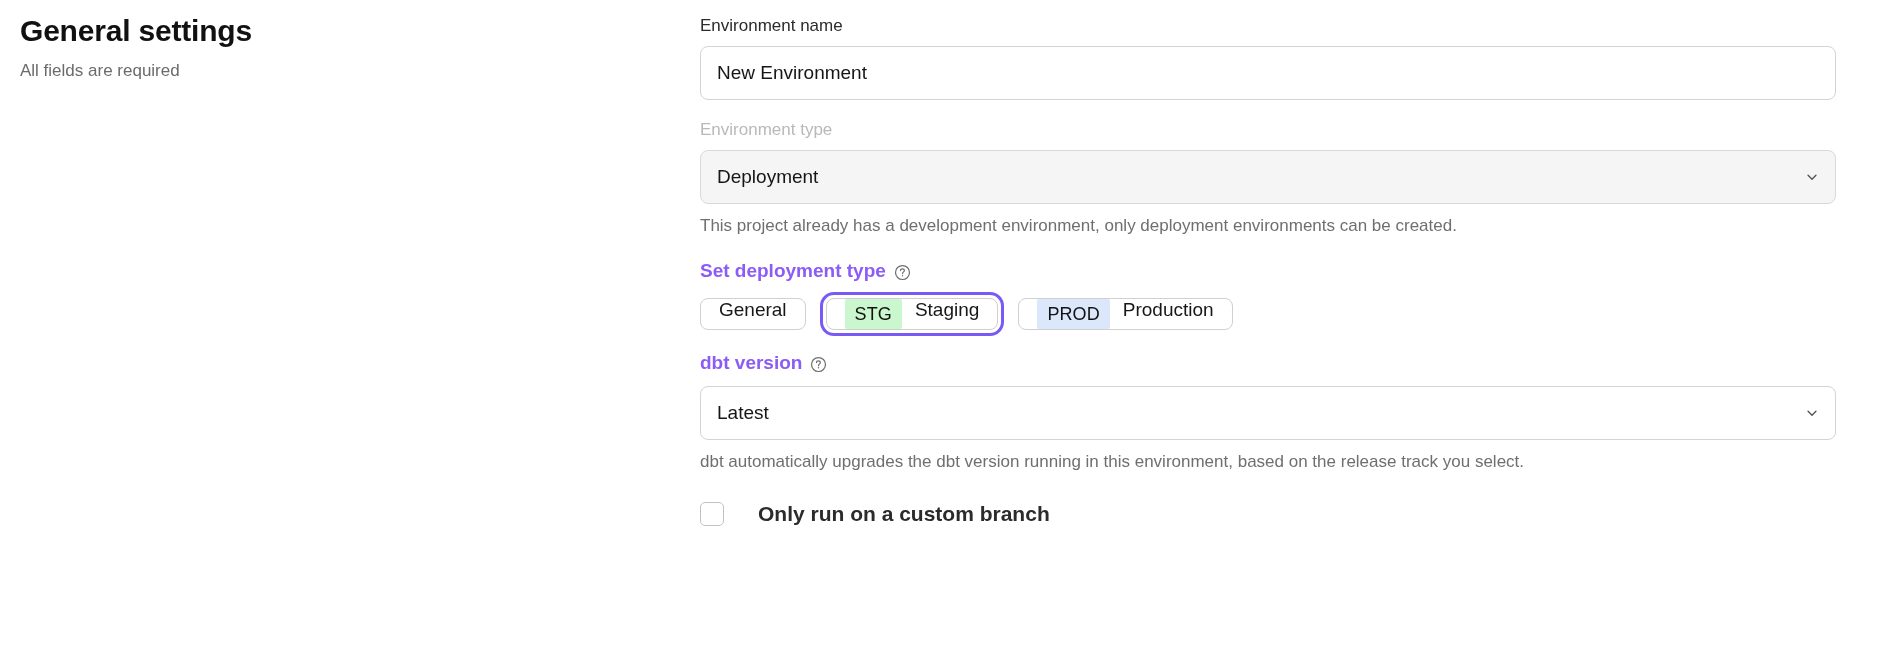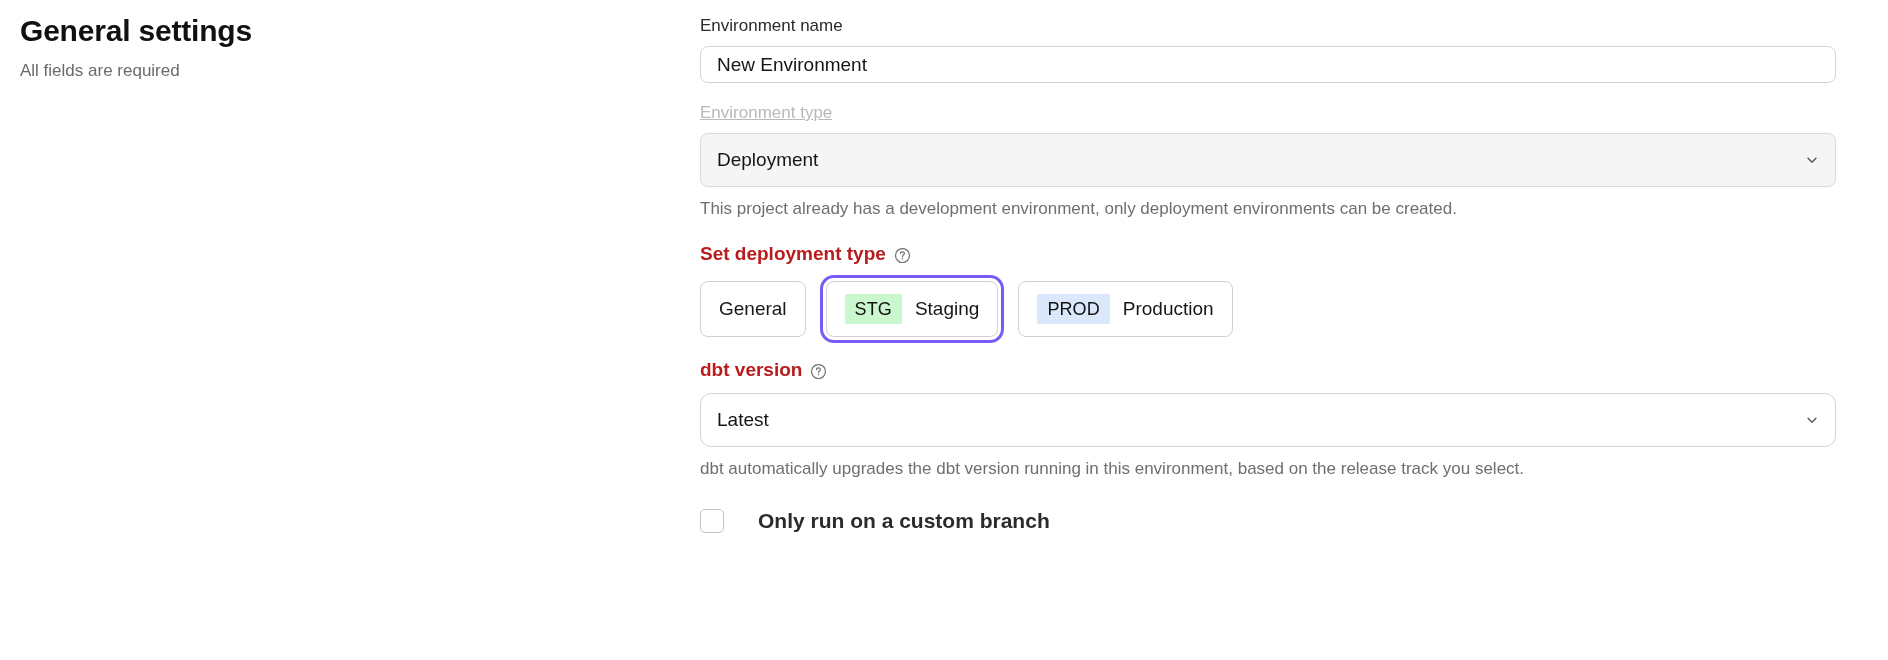--- a/index.html
+++ b/index.html
@@ -55,26 +55,25 @@
   }
 
   .field-label {
     font-size: 17px;
     line-height: 24px;
     color: #2b2b2b;
     margin-bottom: 8px;
   }
   .field-label.disabled {
     color: #b9b9b9;
-    text-decoration: underline;
   }
 
   .text-input {
     width: 100%;
-    height: 37px;
+    height: 54px;
     border: 1px solid #d4d4d4;
     border-radius: 8px;
     background: #ffffff;
     display: flex;
     align-items: center;
     padding: 0 16px;
     font-size: 19px;
     color: #161616;
   }
 
@@ -87,21 +86,20 @@
     display: flex;
     align-items: center;
     justify-content: space-between;
     padding: 0 16px;
     font-size: 19px;
     color: #161616;
   }
   .select-box.plain {
     background: #ffffff;
     border-color: #d4d4d4;
-    border-radius: 11px;
   }
   .chev {
     width: 14px;
     height: 14px;
     display: inline-block;
     flex: 0 0 auto;
     color: #555;
   }
   .chev svg { display:block; width:14px; height:14px; }
 
@@ -114,21 +112,21 @@
 
   .block-gap-a { height: 18px; }
   .block-gap-b { height: 20px; }
 
   .section-heading {
     display: flex;
     align-items: center;
     gap: 8px;
     font-size: 19px;
     font-weight: 700;
-    color: #b91c1c;
+    color: #8b5cf6;
     line-height: 26px;
   }
   .qmark {
     width: 17px;
     height: 17px;
     display: inline-block;
     position: relative;
     top: 1px;
   }
   .qmark svg { display:block; width:17px; height:17px; }
@@ -141,26 +139,25 @@
   }
 
   
   .seg-row {
     display: flex;
     align-items: center;
     gap: 20px;
     margin-top: 14px;
   }
   .seg-btn {
-    height: 56px;
+    height: 32px;
     border: 1px solid #d0d0d0;
     border-radius: 8px;
     background: #ffffff;
     display: inline-flex;
-    align-items: center;
     gap: 13px;
     padding: 0 18px;
     font-size: 19px;
     color: #171717;
     cursor: pointer;
   }
   .seg-btn.focused {
     outline: 3px solid #7a5af5;
     outline-offset: 3px;
     border-color: #cfcfcf;

